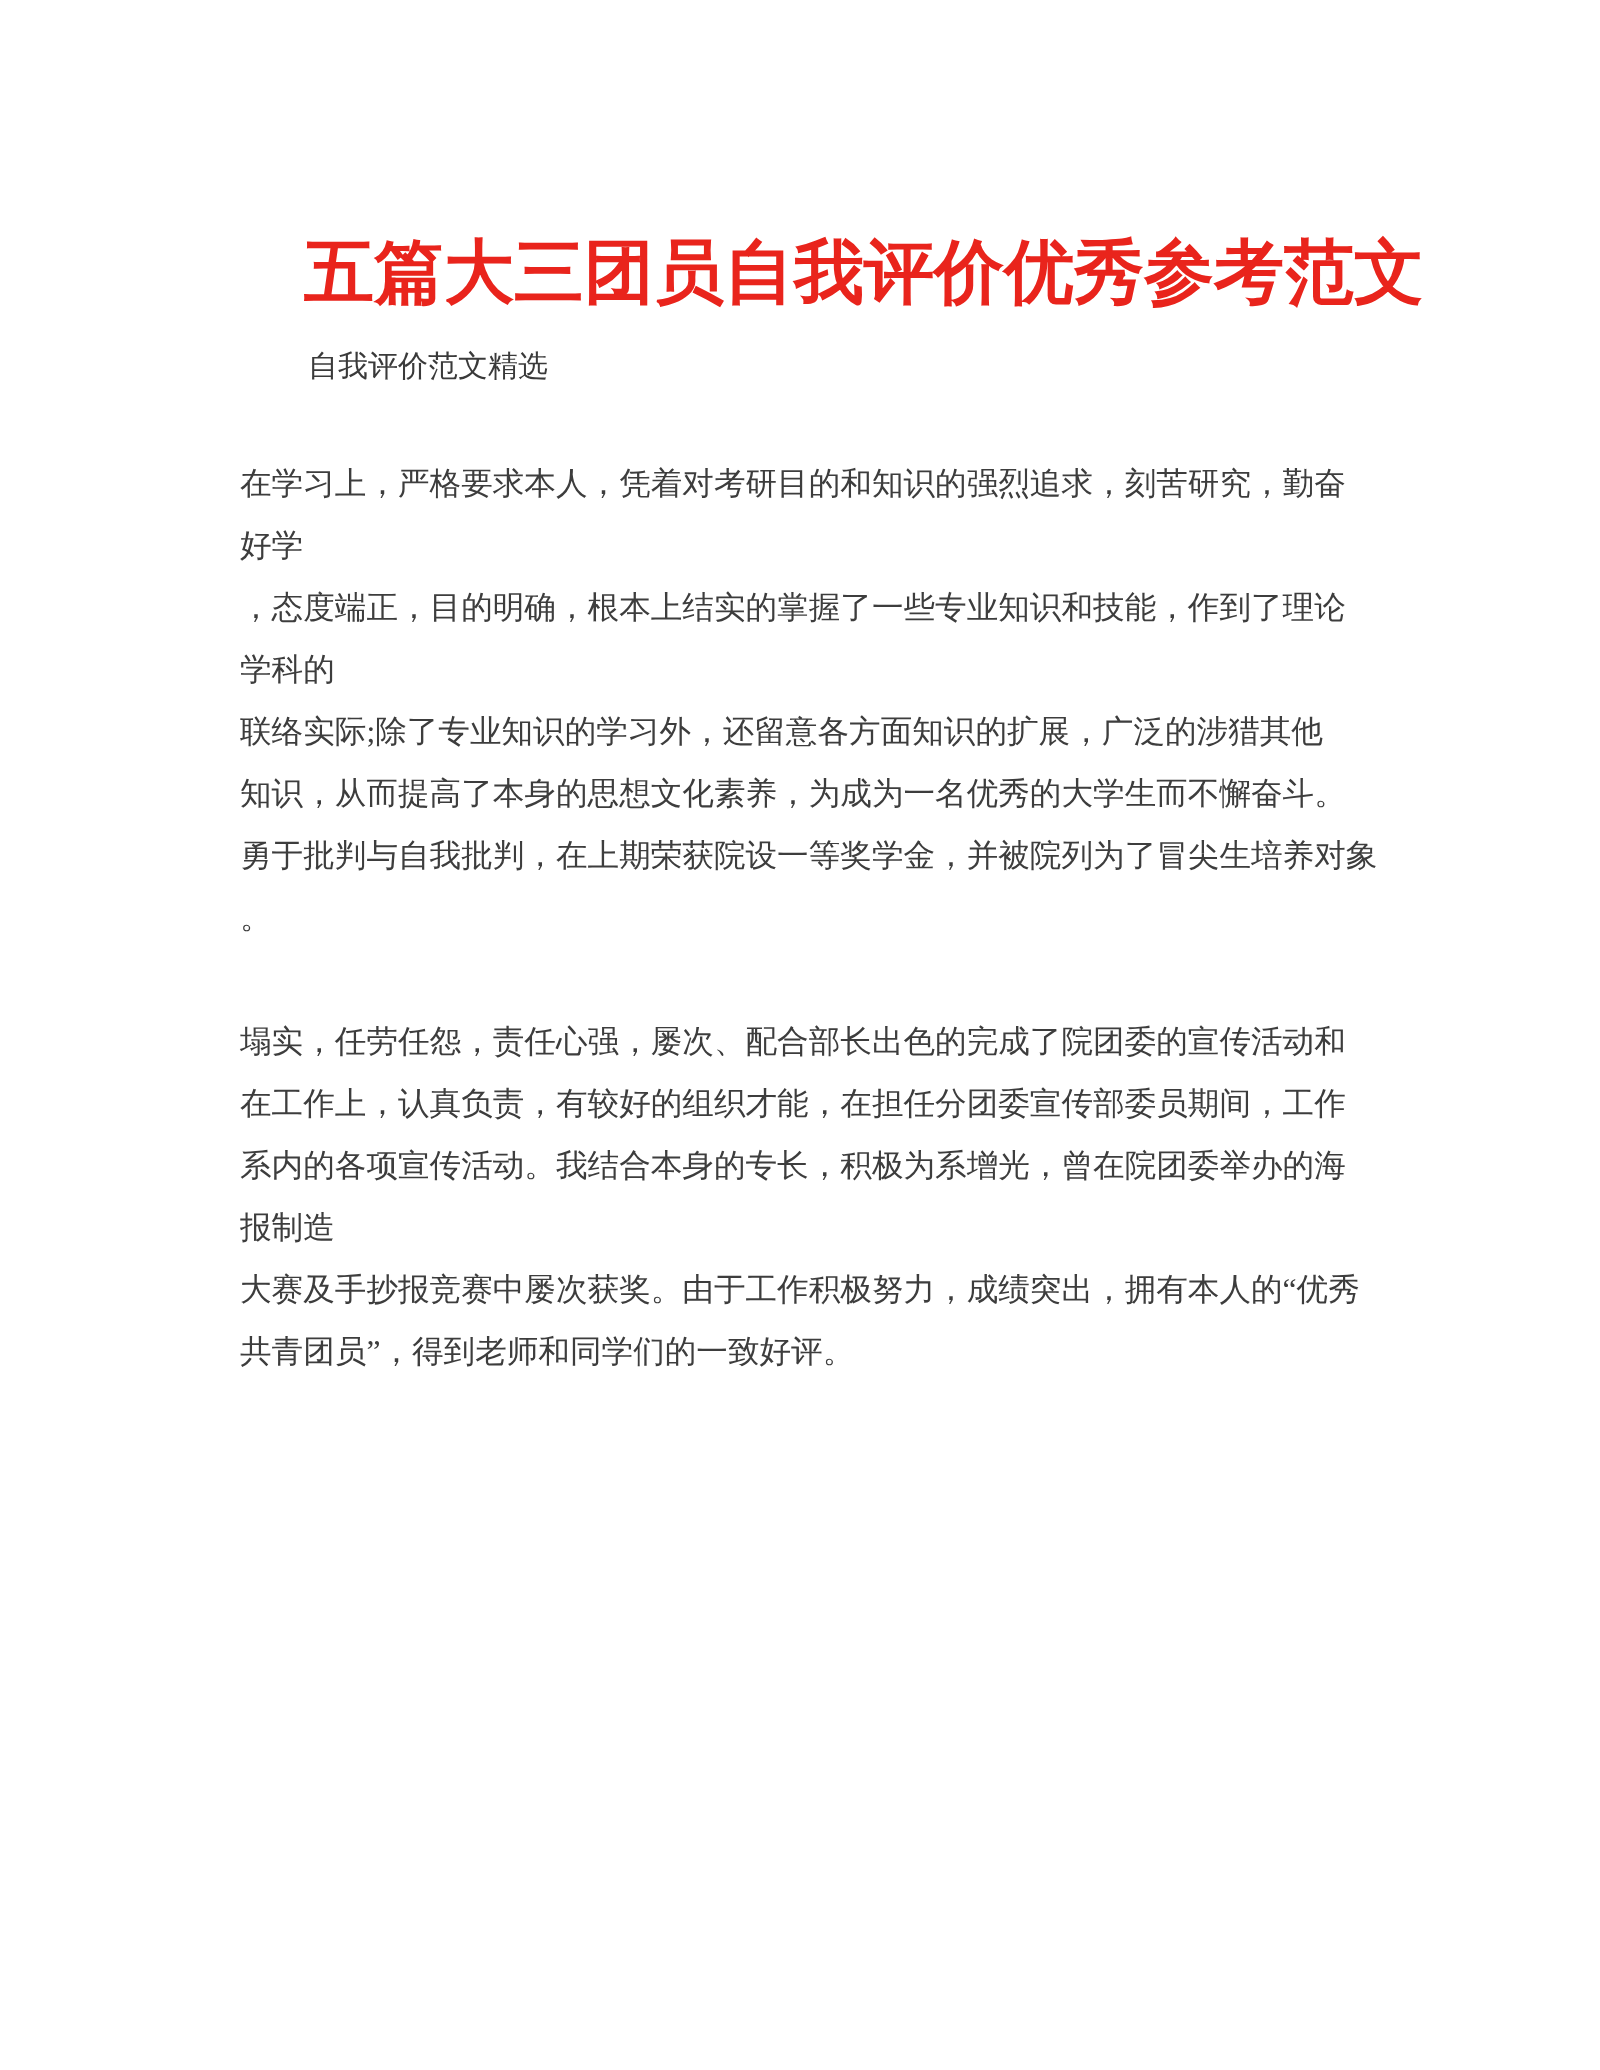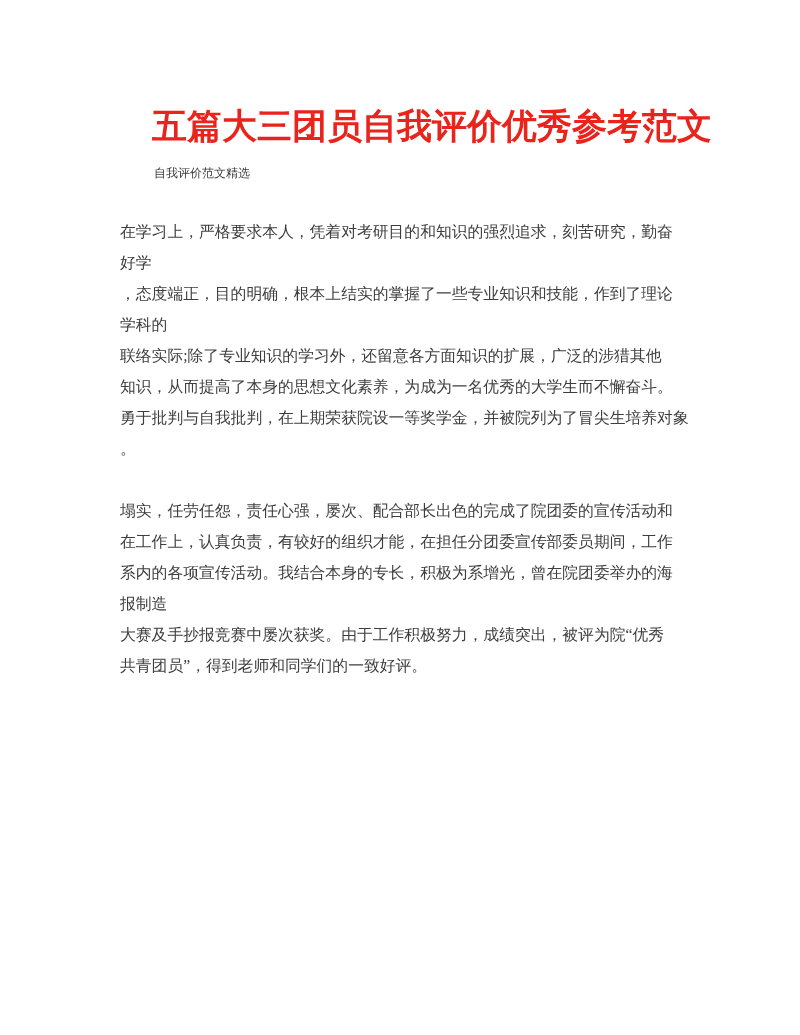--- a/index.html
+++ b/index.html
@@ -7,39 +7,40 @@
     padding: 0;
     background: #ffffff;
   }
   .page {
     position: relative;
     width: 800px;
     height: 747px;
     background: #ffffff;
     overflow: hidden;
     font-family: "Liberation Serif", serif;
+    margin-top: 11px;
   }
   .doc-title {
     position: absolute;
     left: 152px;
     top: 106px;
     margin: 0;
     font-family: "Liberation Sans", sans-serif;
     font-weight: 700;
     font-size: 35px;
     line-height: 40px;
     letter-spacing: 0px;
     color: #e9241c;
     white-space: nowrap;
   }
   .doc-subtitle {
     position: absolute;
     left: 154px;
     top: 162px;
-    font-size: 12px;
+    font-size: 15px;
     line-height: 22px;
     color: #3a3a3a;
     white-space: nowrap;
   }
   .doc-body {
     position: absolute;
     left: 120px;
     top: 216px;
     width: 562px;
     font-size: 15.8px;
@@ -76,21 +77,21 @@
       <div class="line">知识，从而提高了本身的思想文化素养，为成为一名优秀的大学生而不懈奋斗。</div>
       <div class="line">勇于批判与自我批判，在上期荣获院设一等奖学金，并被院列为了冒尖生培养对象</div>
       <div class="line">。</div>
     </div>
 
     <div class="para">
       <div class="line">塌实，任劳任怨，责任心强，屡次、配合部长出色的完成了院团委的宣传活动和</div>
       <div class="line">在工作上，认真负责，有较好的组织才能，在担任分团委宣传部委员期间，工作</div>
       <div class="line">系内的各项宣传活动。我结合本身的专长，积极为系增光，曾在院团委举办的海</div>
       <div class="line">报制造</div>
-      <div class="line">大赛及手抄报竞赛中屡次获奖。由于工作积极努力，成绩突出，被评为院“优秀</div>
+      <div class="line">大赛及手抄报竞赛中屡次获奖。由于工作积极努力，成绩突出，拥有本人的“优秀</div>
       <div class="line">共青团员”，得到老师和同学们的一致好评。</div>
     </div>
 
     <div class="para">
     </div>
 
   </div>
 </div>
 
 </body></html>

